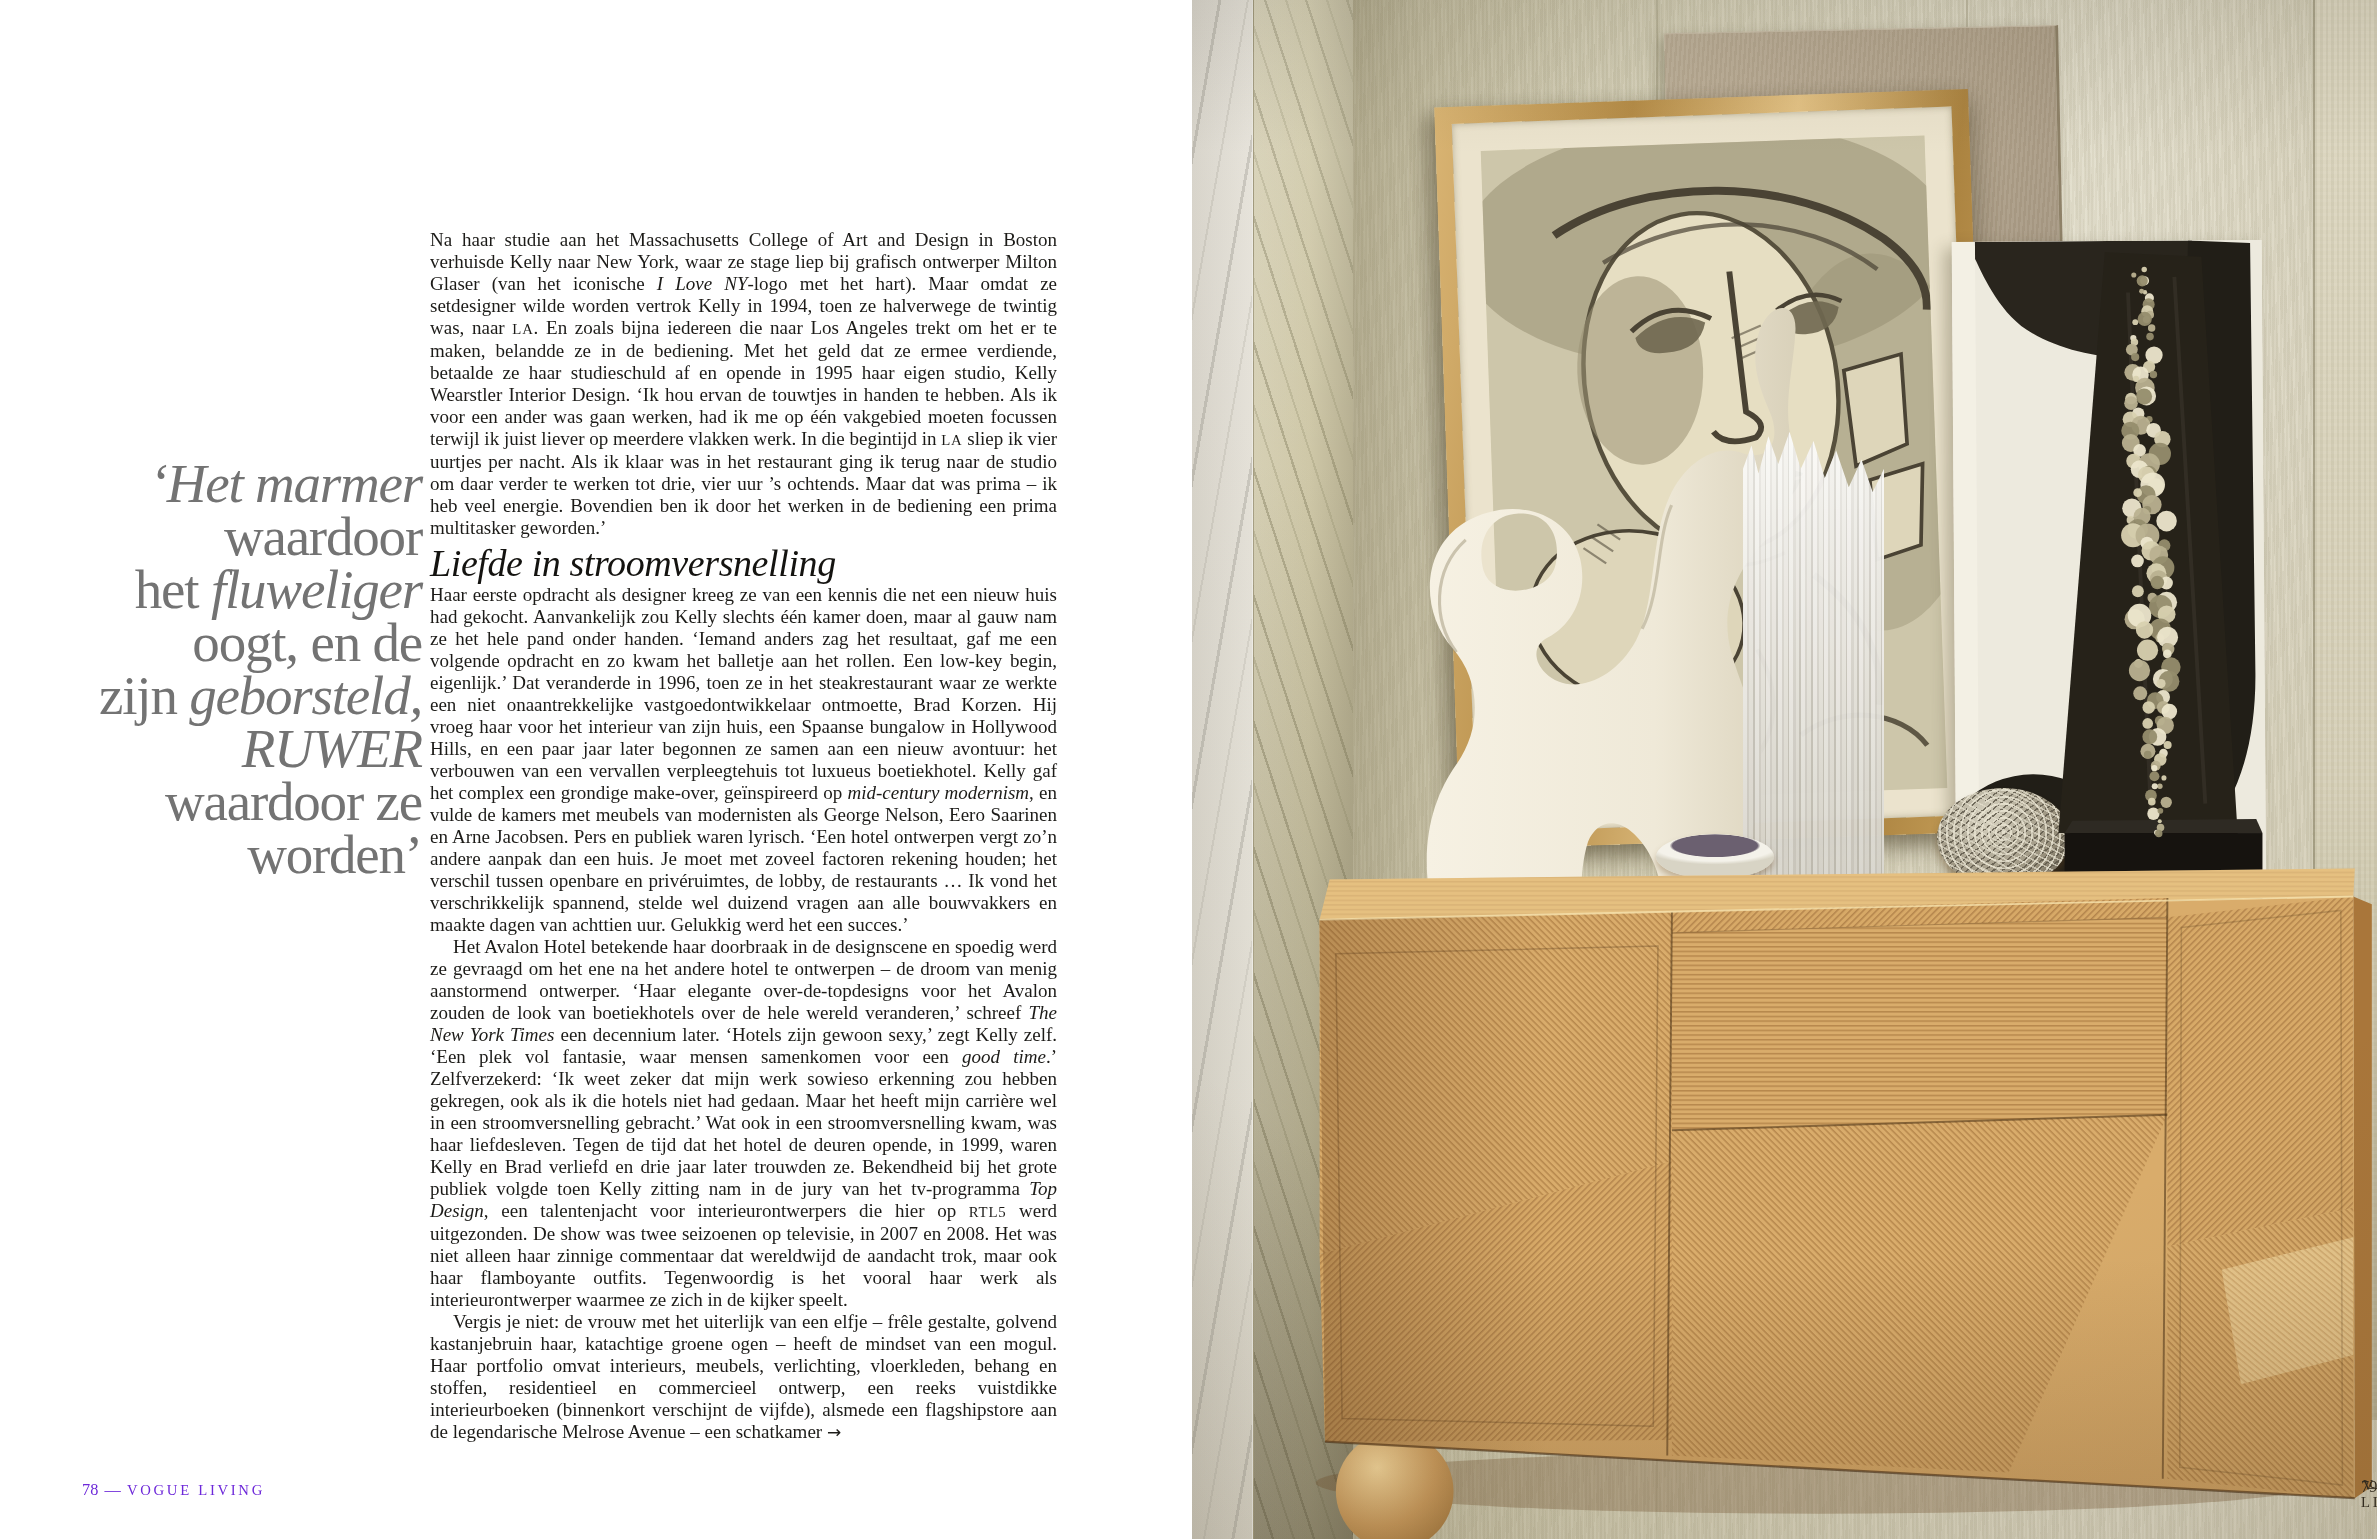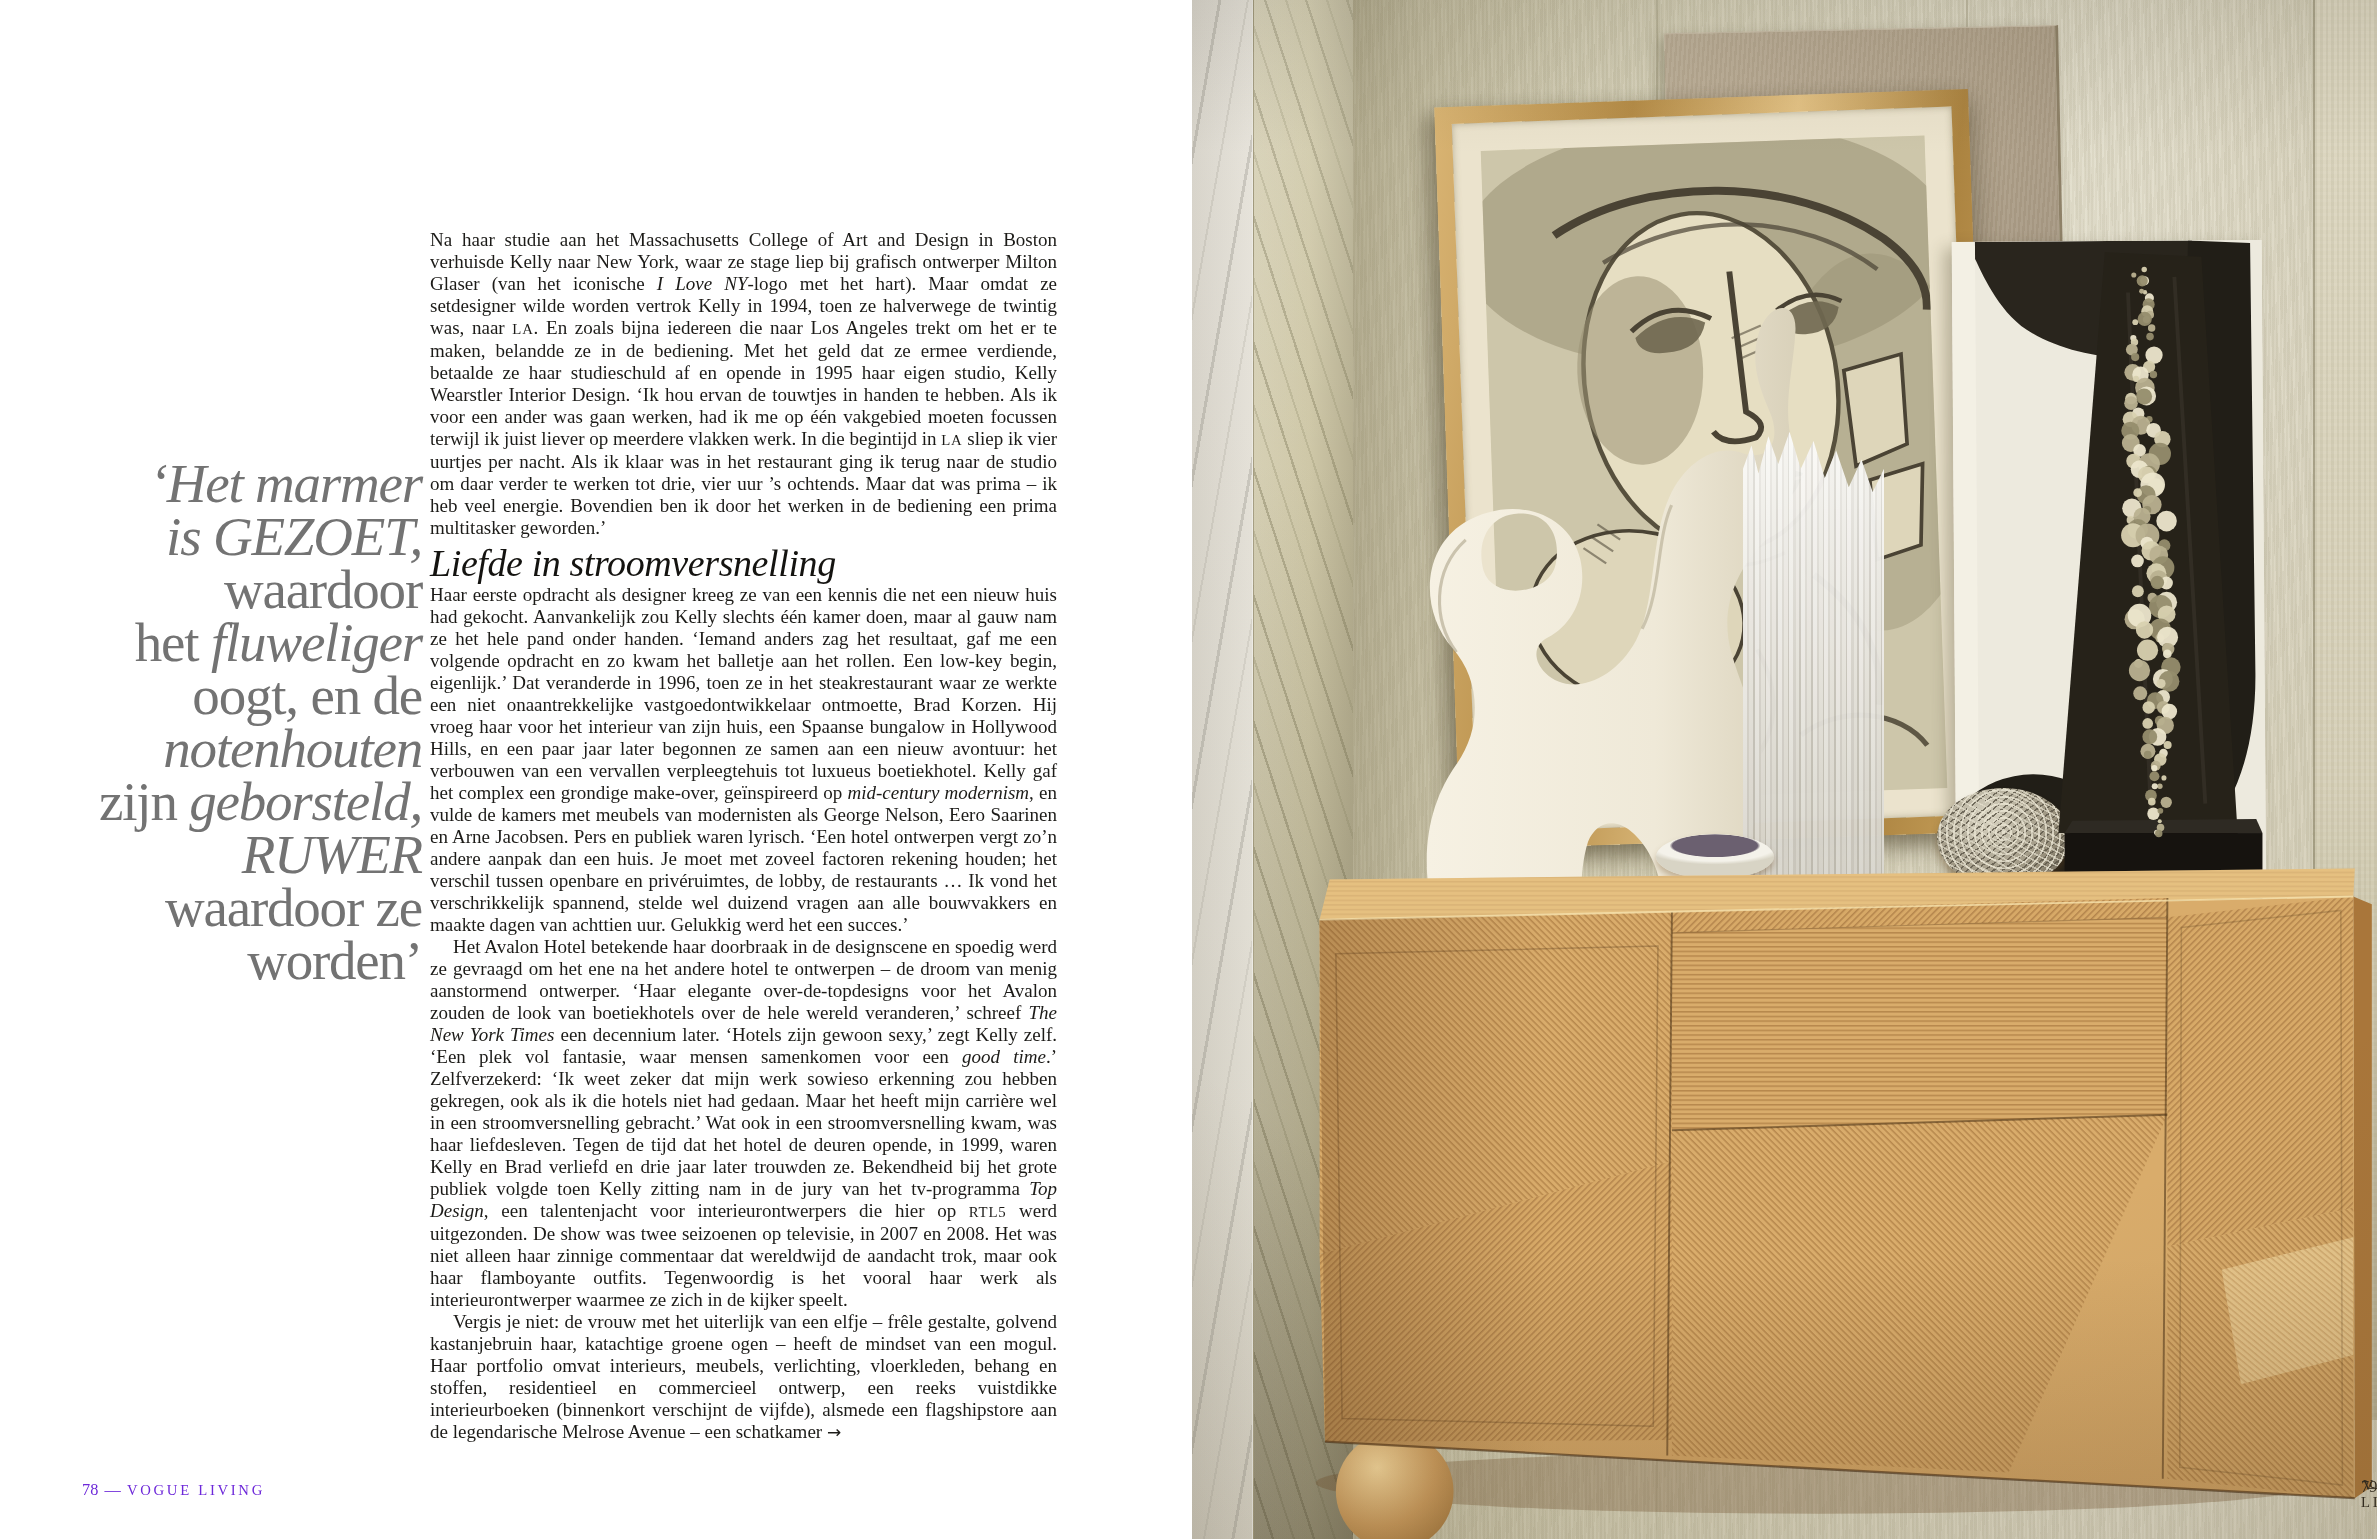--- a/index.html
+++ b/index.html
@@ -111,25 +111,23 @@
       linear-gradient(90deg, rgba(66,58,38,.16), rgba(0,0,0,0) 10%),
       radial-gradient(130% 95% at 48% 30%, rgba(0,0,0,0) 55%, rgba(84,71,44,.13) 80%, rgba(68,57,34,.22) 100%);}
 </style>
 </head>
 <body>
 
 <div class="spread">
 
   <div class="pull-quote" id="pull-quote">
       <div class="pq-line"><span class="seg-i">‘Het marmer</span></div>
-      <div class="pq-line"><span class="seg-i">is GEZOET,</span></div>
       <div class="pq-line"><span>waardoor</span></div>
       <div class="pq-line"><span>het </span><span class="seg-i">fluweliger</span></div>
       <div class="pq-line"><span>oogt, en de</span></div>
-      <div class="pq-line"><span class="seg-i">notenhouten</span></div>
       <div class="pq-line"><span>zijn </span><span class="seg-i">geborsteld,</span></div>
       <div class="pq-line"><span class="seg-i">RUWER</span></div>
       <div class="pq-line"><span>waardoor ze</span></div>
       <div class="pq-line"><span>worden’</span></div>
     </div>
   <div class="article" id="article">
       <p class=""><span>Na haar studie aan het Massachusetts College of Art and Design in Boston verhuisde Kelly naar New York, waar ze stage liep bij grafisch ontwerper Milton Glaser (van het iconische </span><span class="seg-i">I Love NY</span><span>-logo met het hart). Maar omdat ze setdesigner wilde worden vertrok Kelly in 1994, toen ze halverwege de twintig was, naar </span><span class="seg-sc">LA</span><span>. En zoals bijna iedereen die naar Los Angeles trekt om het er te maken, belandde ze in de bediening. Met het geld dat ze ermee verdiende, betaalde ze haar studieschuld af en opende in 1995 haar eigen studio, Kelly Wearstler Interior Design. ‘Ik hou ervan de touwtjes in handen te hebben. Als ik voor een ander was gaan werken, had ik me op één vakgebied moeten focussen terwijl ik juist liever op meerdere vlakken werk. In die begintijd in </span><span class="seg-sc">LA</span><span> sliep ik vier uurtjes per nacht. Als ik klaar was in het restaurant ging ik terug naar de studio om daar verder te werken tot drie, vier uur ’s ochtends. Maar dat was prima – ik heb veel energie. Bovendien ben ik door het werken in de bediening een prima multitasker geworden.’</span></p>
       <h2 class="subhead">Liefde in stroomversnelling</h2>
       <p class=""><span>Haar eerste opdracht als designer kreeg ze van een kennis die net een nieuw huis had gekocht. Aanvankelijk zou Kelly slechts één kamer doen, maar al gauw nam ze het hele pand onder handen. ‘Iemand anders zag het resultaat, gaf me een volgende opdracht en zo kwam het balletje aan het rollen. Een low-key begin, eigenlijk.’ Dat veranderde in 1996, toen ze in het steakrestaurant waar ze werkte een niet onaantrekkelijke vastgoedontwikkelaar ontmoette, Brad Korzen. Hij vroeg haar voor het interieur van zijn huis, een Spaanse bungalow in Hollywood Hills, en een paar jaar later begonnen ze samen aan een nieuw avontuur: het verbouwen van een vervallen verpleegtehuis tot luxueus boetiekhotel. Kelly gaf het complex een grondige make-over, geïnspireerd op </span><span class="seg-i">mid-century modernism</span><span>, en vulde de kamers met meubels van modernisten als George Nelson, Eero Saarinen en Arne Jacobsen. Pers en publiek waren lyrisch. ‘Een hotel ontwerpen vergt zo’n andere aanpak dan een huis. Je moet met zoveel factoren rekening houden; het verschil tussen openbare en privéruimtes, de lobby, de restaurants … Ik vond het verschrikkelijk spannend, stelde wel duizend vragen aan alle bouwvakkers en maakte dagen van achttien uur. Gelukkig werd het een succes.’</span></p>
       <p class="indent"><span>Het Avalon Hotel betekende haar doorbraak in de designscene en spoedig werd ze gevraagd om het ene na het andere hotel te ontwerpen – de droom van menig aanstormend ontwerper. ‘Haar elegante over-de-topdesigns voor het Avalon zouden de look van boetiekhotels over de hele wereld veranderen,’ schreef </span><span class="seg-i">The New York Times</span><span> een decennium later. ‘Hotels zijn gewoon sexy,’ zegt Kelly zelf. ‘Een plek vol fantasie, waar mensen samenkomen voor een </span><span class="seg-i">good time</span><span>.’ Zelfverzekerd: ‘Ik weet zeker dat mijn werk sowieso erkenning zou hebben gekregen, ook als ik die hotels niet had gedaan. Maar het heeft mijn carrière wel in een stroomversnelling gebracht.’ Wat ook in een stroomversnelling kwam, was haar liefdesleven. Tegen de tijd dat het hotel de deuren opende, in 1999, waren Kelly en Brad verliefd en drie jaar later trouwden ze. Bekendheid bij het grote publiek volgde toen Kelly zitting nam in de jury van het tv-programma </span><span class="seg-i">Top Design</span><span>, een talentenjacht voor interieurontwerpers die hier op </span><span class="seg-sc">RTL5</span><span> werd uitgezonden. De show was twee seizoenen op televisie, in 2007 en 2008. Het was niet alleen haar zinnige commentaar dat wereldwijd de aandacht trok, maar ook haar flamboyante outfits. Tegenwoordig is het vooral haar werk als interieurontwerper waarmee ze zich in de kijker speelt.</span></p>

